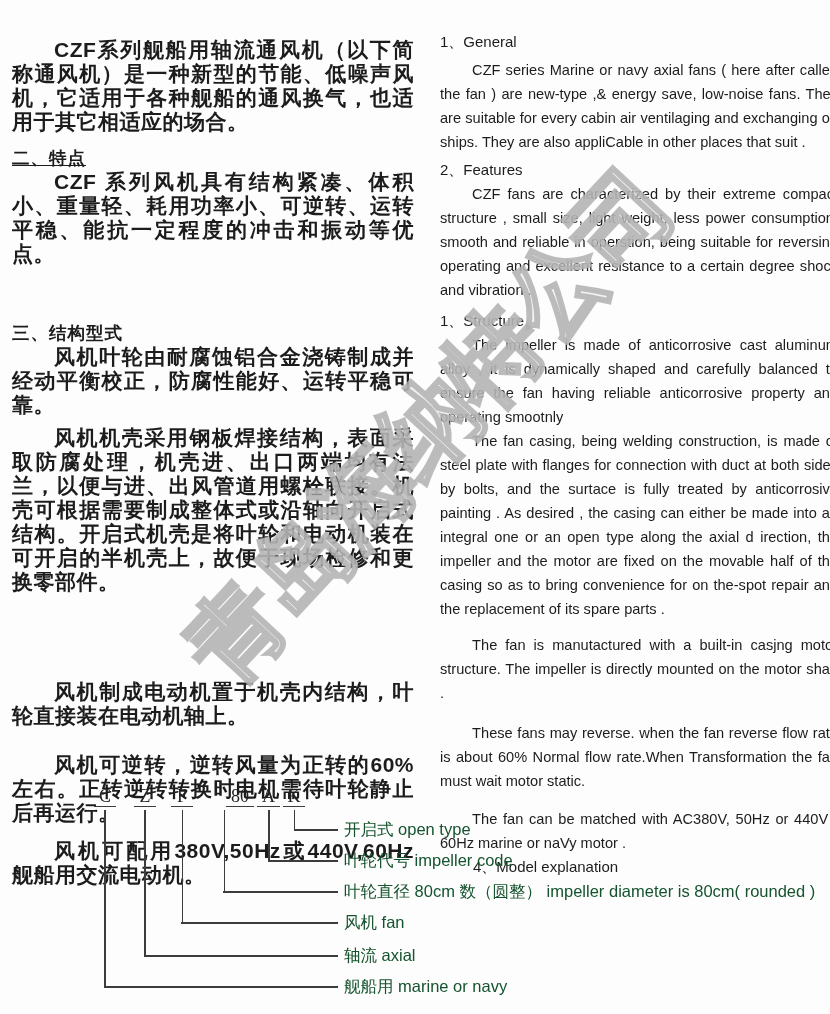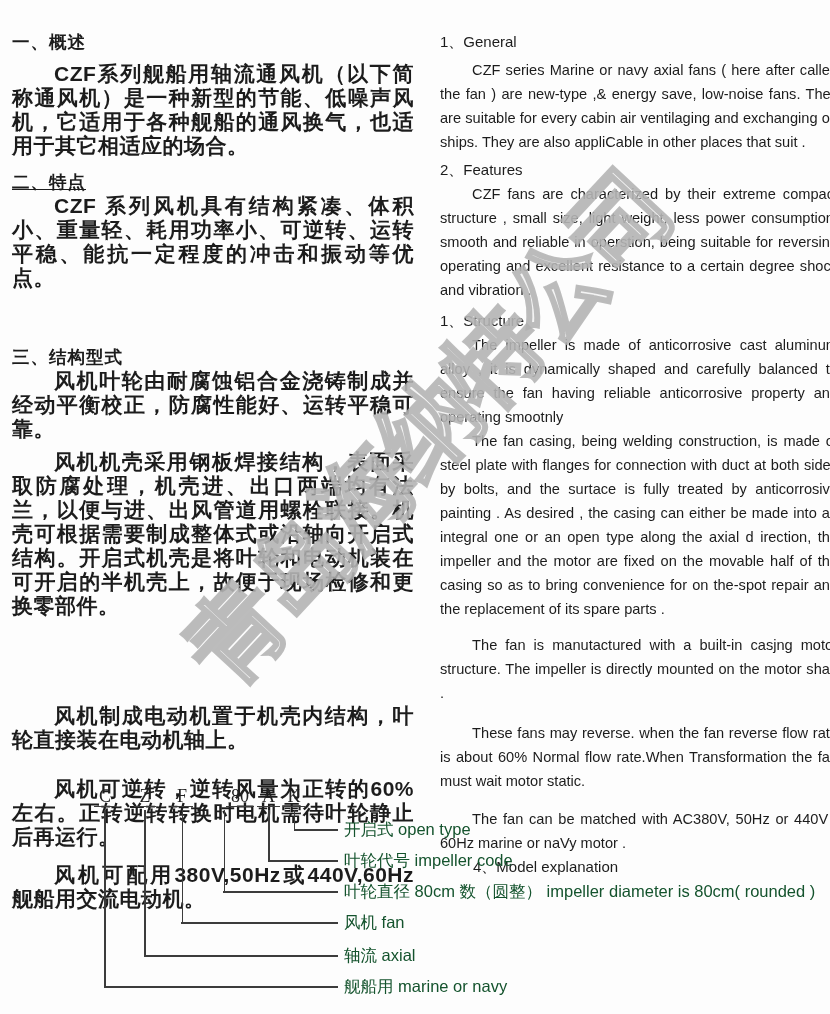--- a/index.html
+++ b/index.html
@@ -51,21 +51,20 @@
   }
 </style>
 </head>
 <body>
 
 <div class="page">
 
   <div class="watermark">青岛海纳特公司</div>
 
   <div class="col col-zh">
-    <p class="zh-h">一、概述</p>
     <p class="zh-p mt8">CZF系列舰船用轴流通风机（以下简称通风机）是一种新型的节能、低噪声风机，它适用于各种舰船的通风换气，也适用于其它相适应的场合。</p>
     <p class="zh-h mt28">二、特点</p>
     <p class="zh-p">CZF 系列风机具有结构紧凑、体积小、重量轻、耗用功率小、可逆转、运转平稳、能抗一定程度的冲击和振动等优点。</p>
     <p class="zh-h mt55">三、结构型式</p>
     <p class="zh-p">风机叶轮由耐腐蚀铝合金浇铸制成并经动平衡校正，防腐性能好、运转平稳可靠。</p>
     <p class="zh-p mt26">风机机壳采用钢板焊接结构，表面采取防腐处理，机壳进、出口两端均有法兰，以便与进、出风管道用螺栓联接。机壳可根据需要制成整体式或沿轴向开启式结构。开启式机壳是将叶轮和电动机装在可开启的半机壳上，故便于现场检修和更换零部件。</p>
     <p class="zh-p mt58">风机制成电动机置于机壳内结构，叶轮直接装在电动机轴上。</p>
     <p class="zh-p mt25">风机可逆转，逆转风量为正转的60%左右。正转逆转转换时电机需待叶轮静止后再运行。</p>
     <p class="zh-p mt30">风机可配用380V,50Hz或440V,60Hz舰船用交流电动机。</p>
   </div>

